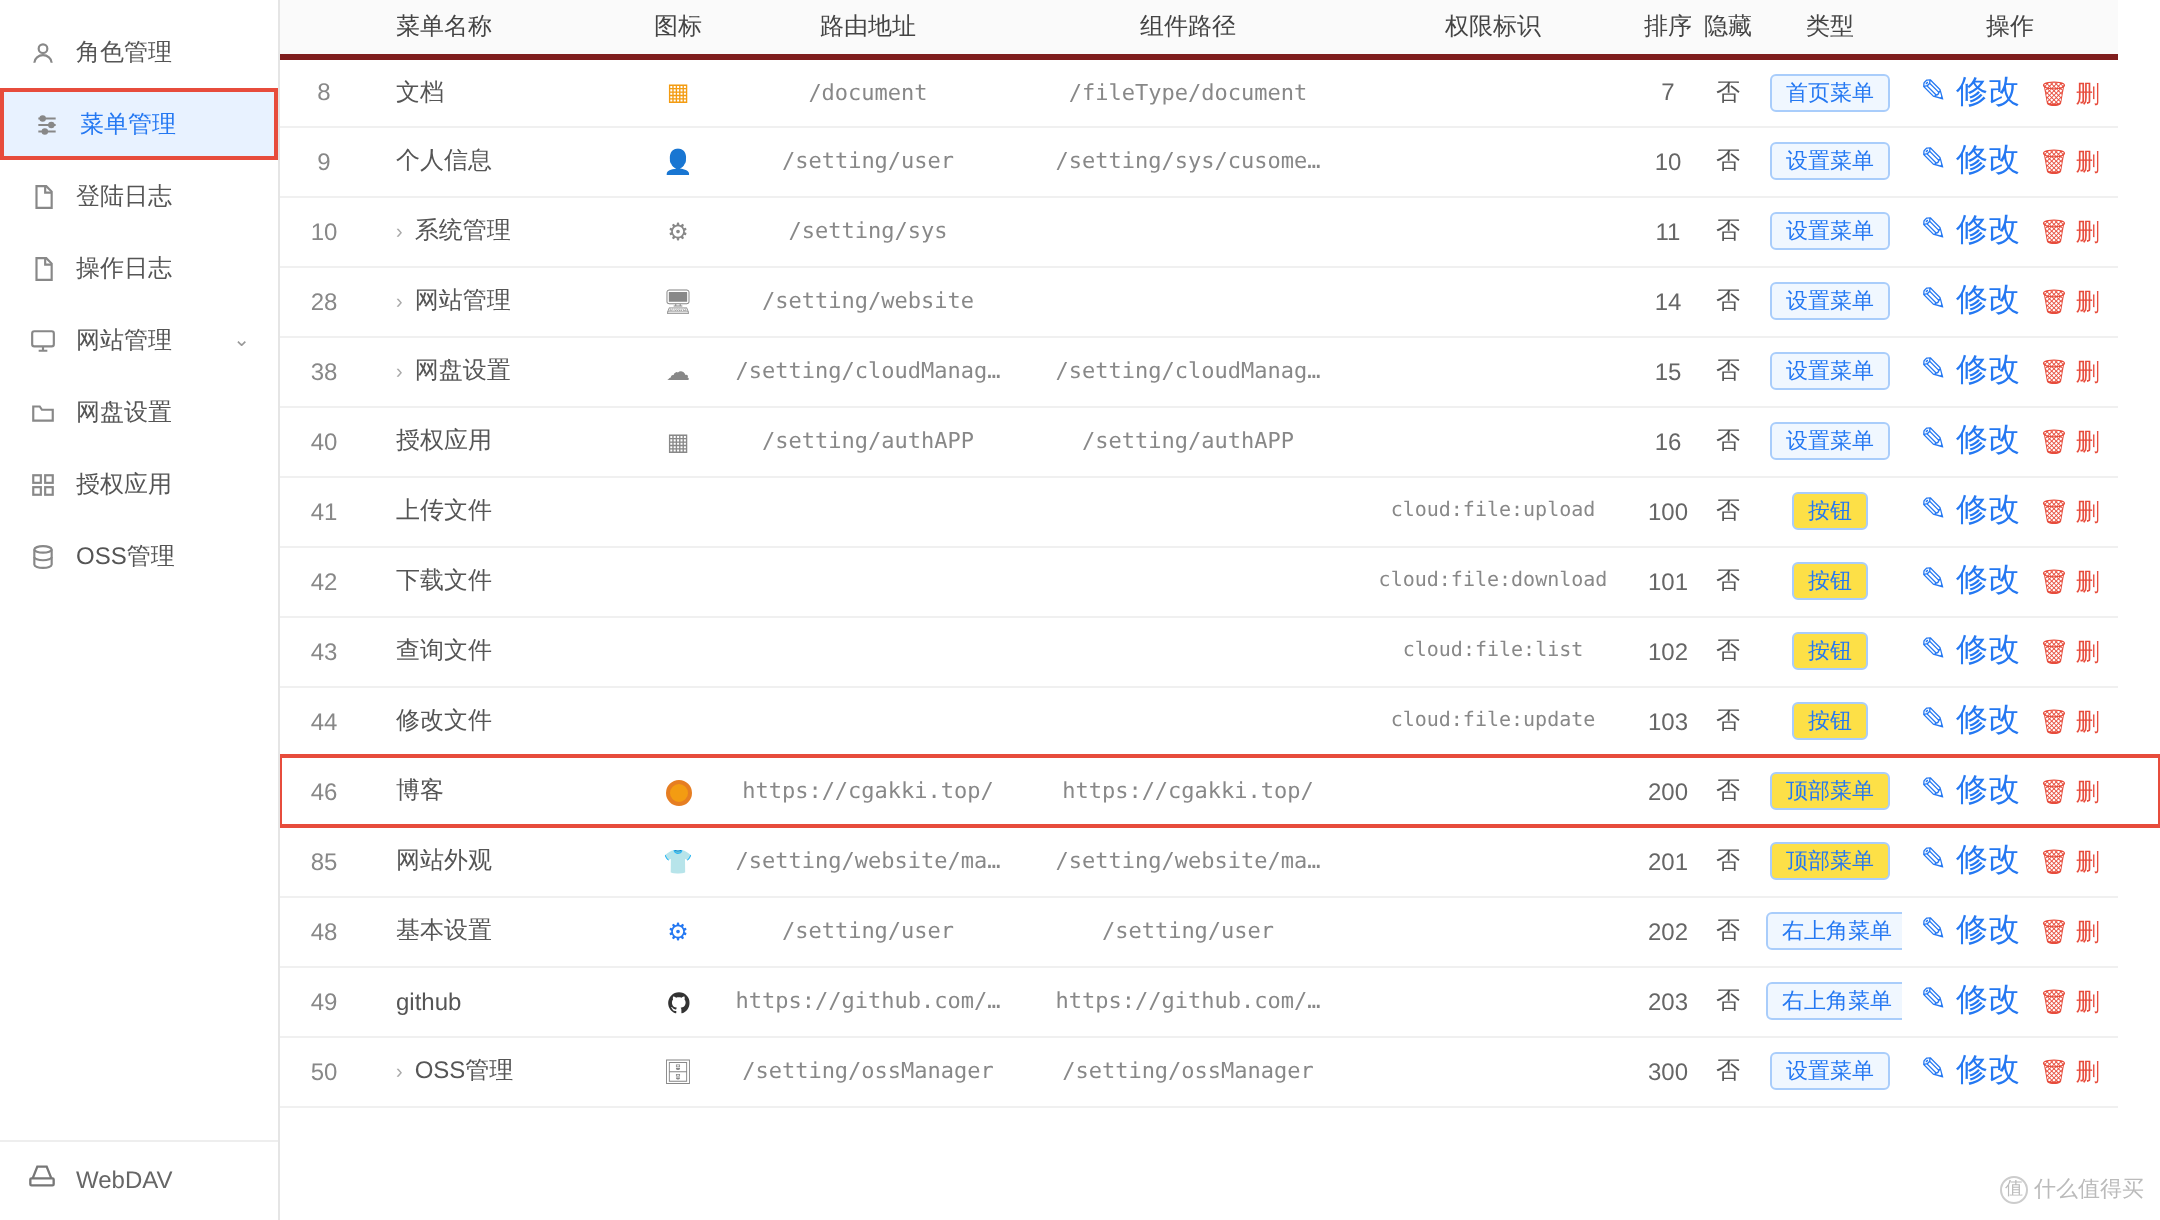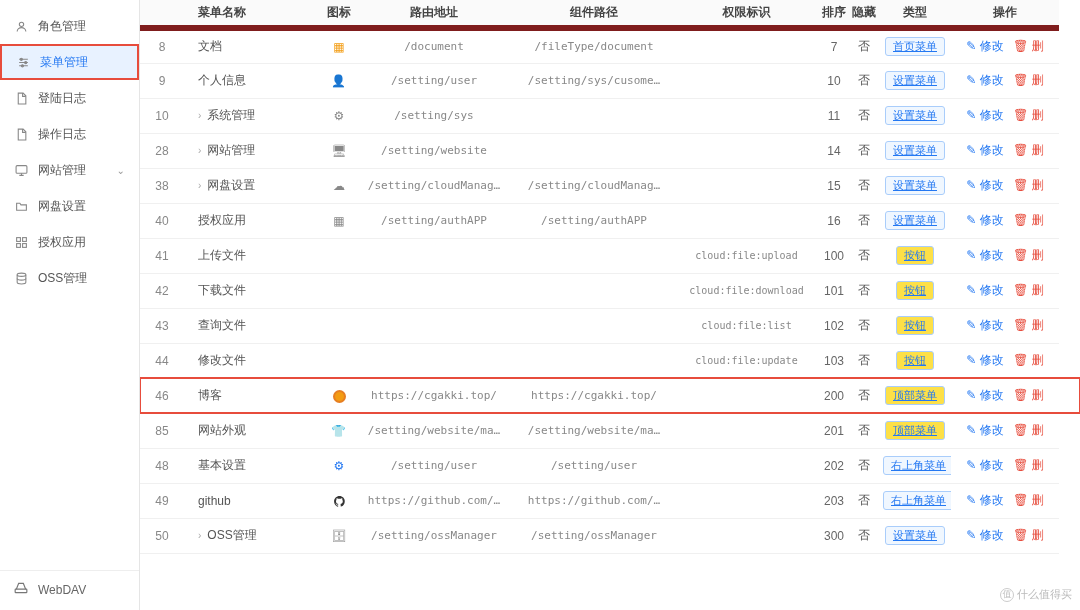--- a/index.html
+++ b/index.html
@@ -63,25 +63,25 @@
   flex: 1;
   overflow: auto;
 }
 table {
   width: 100%;
   border-collapse: collapse;
   table-layout: fixed;
 }
 thead th {
   background: #fafafa;
-  font-weight: 700;
+  font-weight: 400;
   font-size: 12px;
   color: #444;
   height: 28px;
-  border-bottom: 6px solid #7f1d1d;
+  border-bottom: 3px solid #7f1d1d;
   text-align: center;
   white-space: nowrap;
   overflow: hidden;
 }
 tbody td {
   height: 35px;
   border-bottom: 1px solid #f0f0f0;
   font-size: 12px;
   color: #555;
   text-align: center;
@@ -100,28 +100,27 @@
 .col-hide { width: 30px; }
 .col-type { width: 72px; }
 .col-ops { width: 108px; }
 .expand-arrow { color: #aaa; margin-right: 6px; font-size: 10px; display: inline-block; }
 .tag {
   display: inline-block;
   padding: 1px 7px;
   border-radius: 3px;
   font-size: 11px;
   border: 1px solid;
-  text-decoration: underline;
 }
 .tag-home { color: #2478f2; border-color: #a9cdfb; background: #f0f7ff; }
 .tag-setting { color: #2478f2; border-color: #a9cdfb; background: #f0f7ff; }
 .tag-btn { color: #2478f2; border-color: #a9cdfb; background: #fde047; }
 .tag-top { color: #2478f2; border-color: #a9cdfb; background: #fde047; }
 .tag-corner { color: #2478f2; border-color: #a9cdfb; background: #f0f7ff; }
-.op-edit { color: #2478f2; cursor: pointer; margin-right: 6px; font-size: 12px; }
+.op-edit { color: #2478f2; cursor: pointer; margin-right: 6px; font-size: 16px; }
 .op-del { color: #e74c3c; cursor: pointer; font-size: 12px; }
 .icon-cell svg, .icon-cell span { display: inline-block; vertical-align: middle; }
 .row-highlight td { position: relative; }
 .row-highlight::after {
   content: "";
   position: absolute;
 }
 tbody tr.row-highlight {
   outline: 2px solid #e74c3c;
   outline-offset: -1px;

